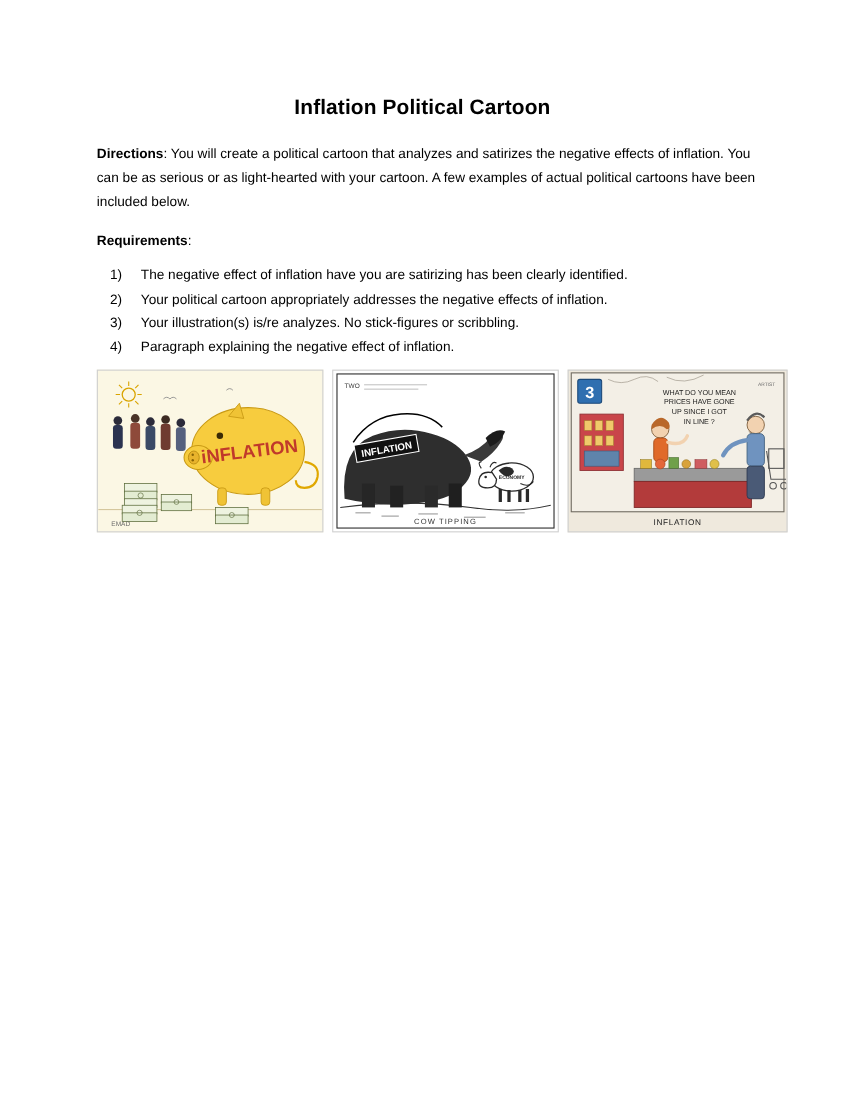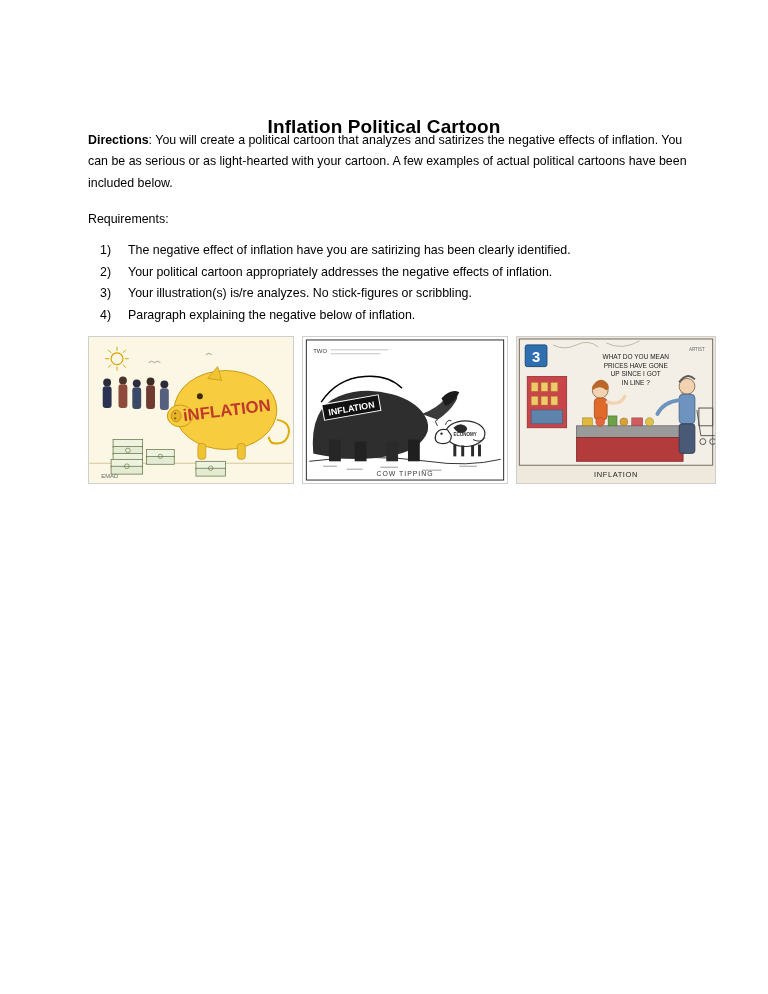--- a/index.html
+++ b/index.html
@@ -24,33 +24,32 @@
   }
   .doc-title {
     position: absolute;
     top: 88px;
     left: 0;
     width: 768px;
     text-align: center;
     font-size: 19px;
     font-weight: bold;
     letter-spacing: 0.1px;
-    margin-top: 28px;
   }
   .body-block {
     position: absolute;
     left: 88px;
     width: 600px;
     font-size: 12.4px;
     line-height: 1.72;
   }
   .directions-para { top: 130px; }
   .directions-label { font-weight: bold; }
   .requirements-line { top: 209px; }
-  .req-label { font-weight: normal; }
+  .req-label { font-weight: bold; }
 
   .req-list {
     position: absolute;
     left: 100px;
     top: 240px;
     width: 600px;
     font-size: 12.4px;
     line-height: 1.62;
   }
   .req-item {
@@ -109,21 +108,21 @@
     <div class="req-item">
       <span class="req-num">2)</span>
       <span class="req-text">Your political cartoon appropriately addresses the negative effects of inflation.</span>
     </div>
     <div class="req-item">
       <span class="req-num">3)</span>
       <span class="req-text">Your illustration(s) is/re analyzes.  No stick-figures or scribbling.</span>
     </div>
     <div class="req-item">
       <span class="req-num">4)</span>
-      <span class="req-text">Paragraph explaining the negative below of inflation.</span>
+      <span class="req-text">Paragraph explaining the negative effect of inflation.</span>
     </div>
   </div>
 
   <div class="images-row">
 
     <div class="cartoon cartoon-1">
       <svg viewBox="0 0 206 148" xmlns="http://www.w3.org/2000/svg">
         <rect x="0" y="0" width="206" height="148" fill="#fbf7e4"></rect>
 
         <circle cx="28" cy="22" r="6" fill="none" stroke="#d9a400" stroke-width="1.2"></circle>

